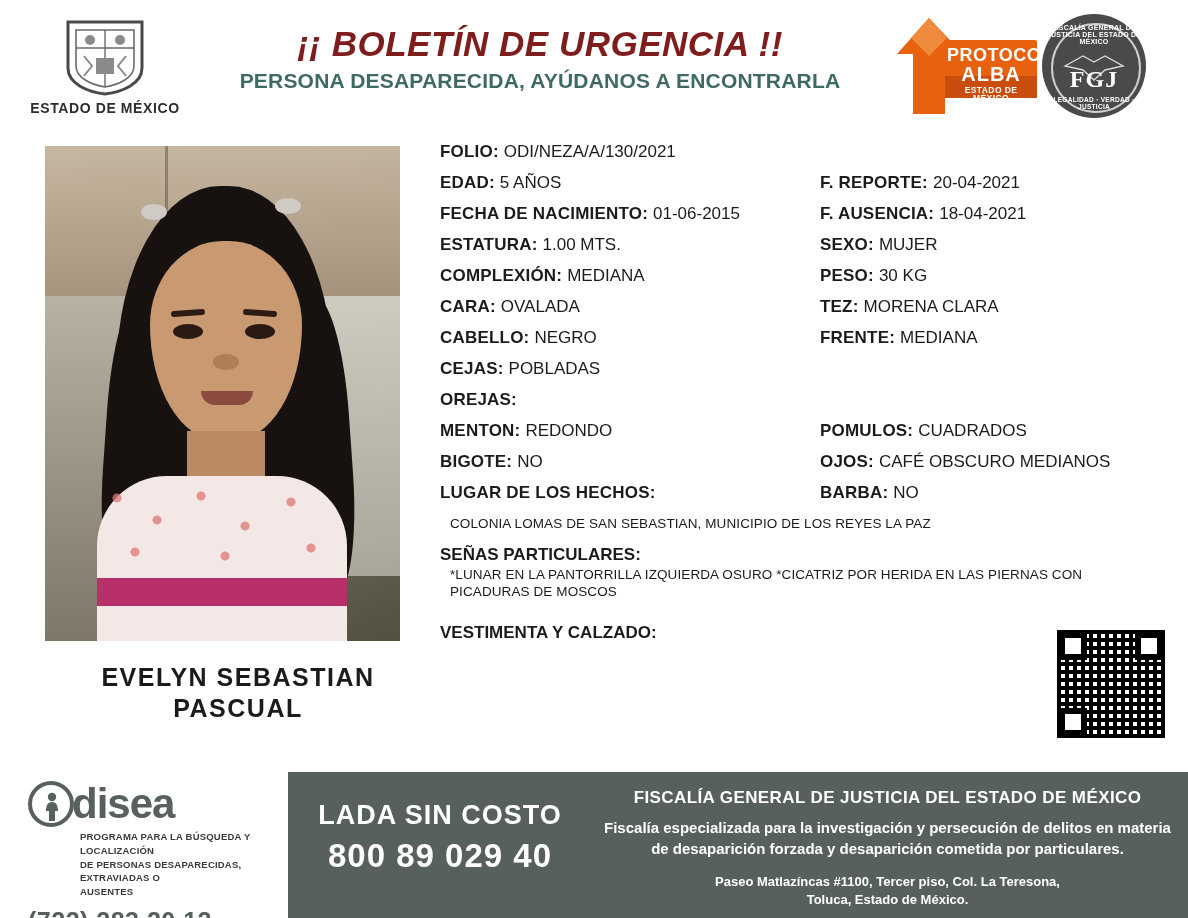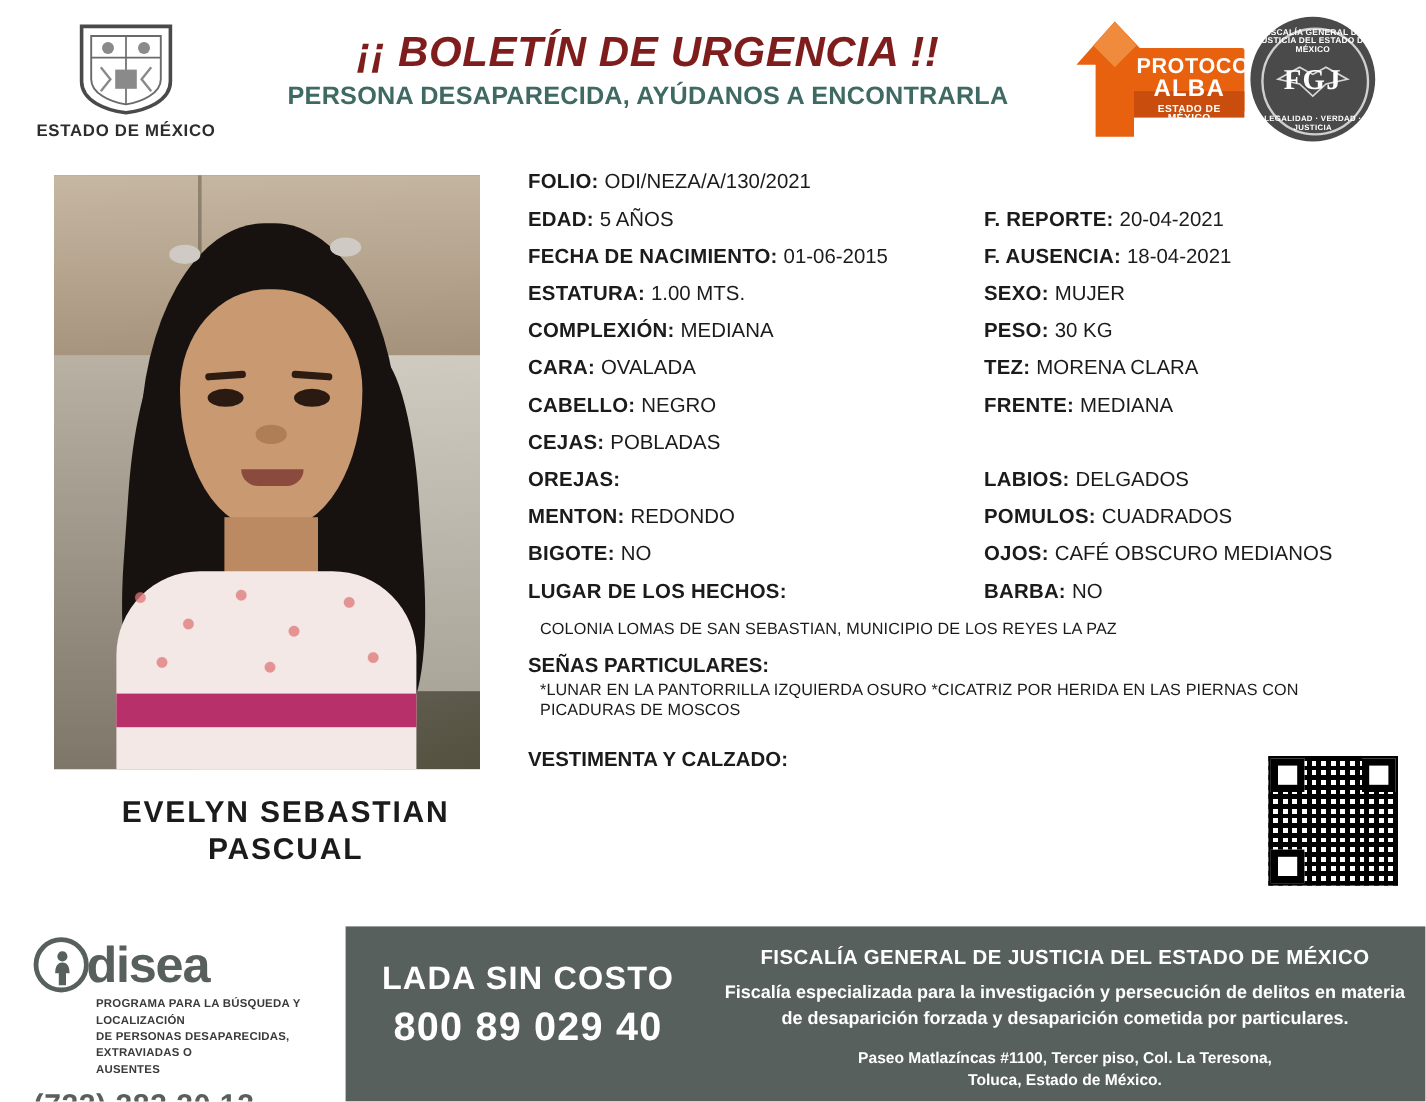--- a/index.html
+++ b/index.html
@@ -150,21 +150,21 @@
     left:0; bottom: 8px;
     width: 104px;
     text-align:center;
     color: #ffffff;
     font-size: 6.5px;
     letter-spacing: 0.3px;
     font-weight: bold;
   }
   .fgj-big {
     position:absolute;
-    left:0; top:40px;
+    left:0; top:52px;
     width:104px;
     text-align:center;
     color:#ffffff;
     font-size:24px;
     font-weight:bold;
     letter-spacing:1px;
     font-family:"Liberation Serif", serif;
   }
 
   
@@ -652,24 +652,20 @@
       <span class="lbl">CEJAS:</span>
       <span class="val">POBLADAS</span>
     </div>
   </div>
 
   <div class="row">
     <div class="col-left">
       <span class="lbl">OREJAS:</span>
       <span class="val"></span>
     </div>
-    <div class="col-right">
-      <span class="lbl">LABIOS:</span>
-      <span class="val">DELGADOS</span>
-    </div>
   </div>
 
   <div class="row">
     <div class="col-left">
       <span class="lbl">MENTON:</span>
       <span class="val">REDONDO</span>
     </div>
     <div class="col-right">
       <span class="lbl">POMULOS:</span>
       <span class="val">CUADRADOS</span>

